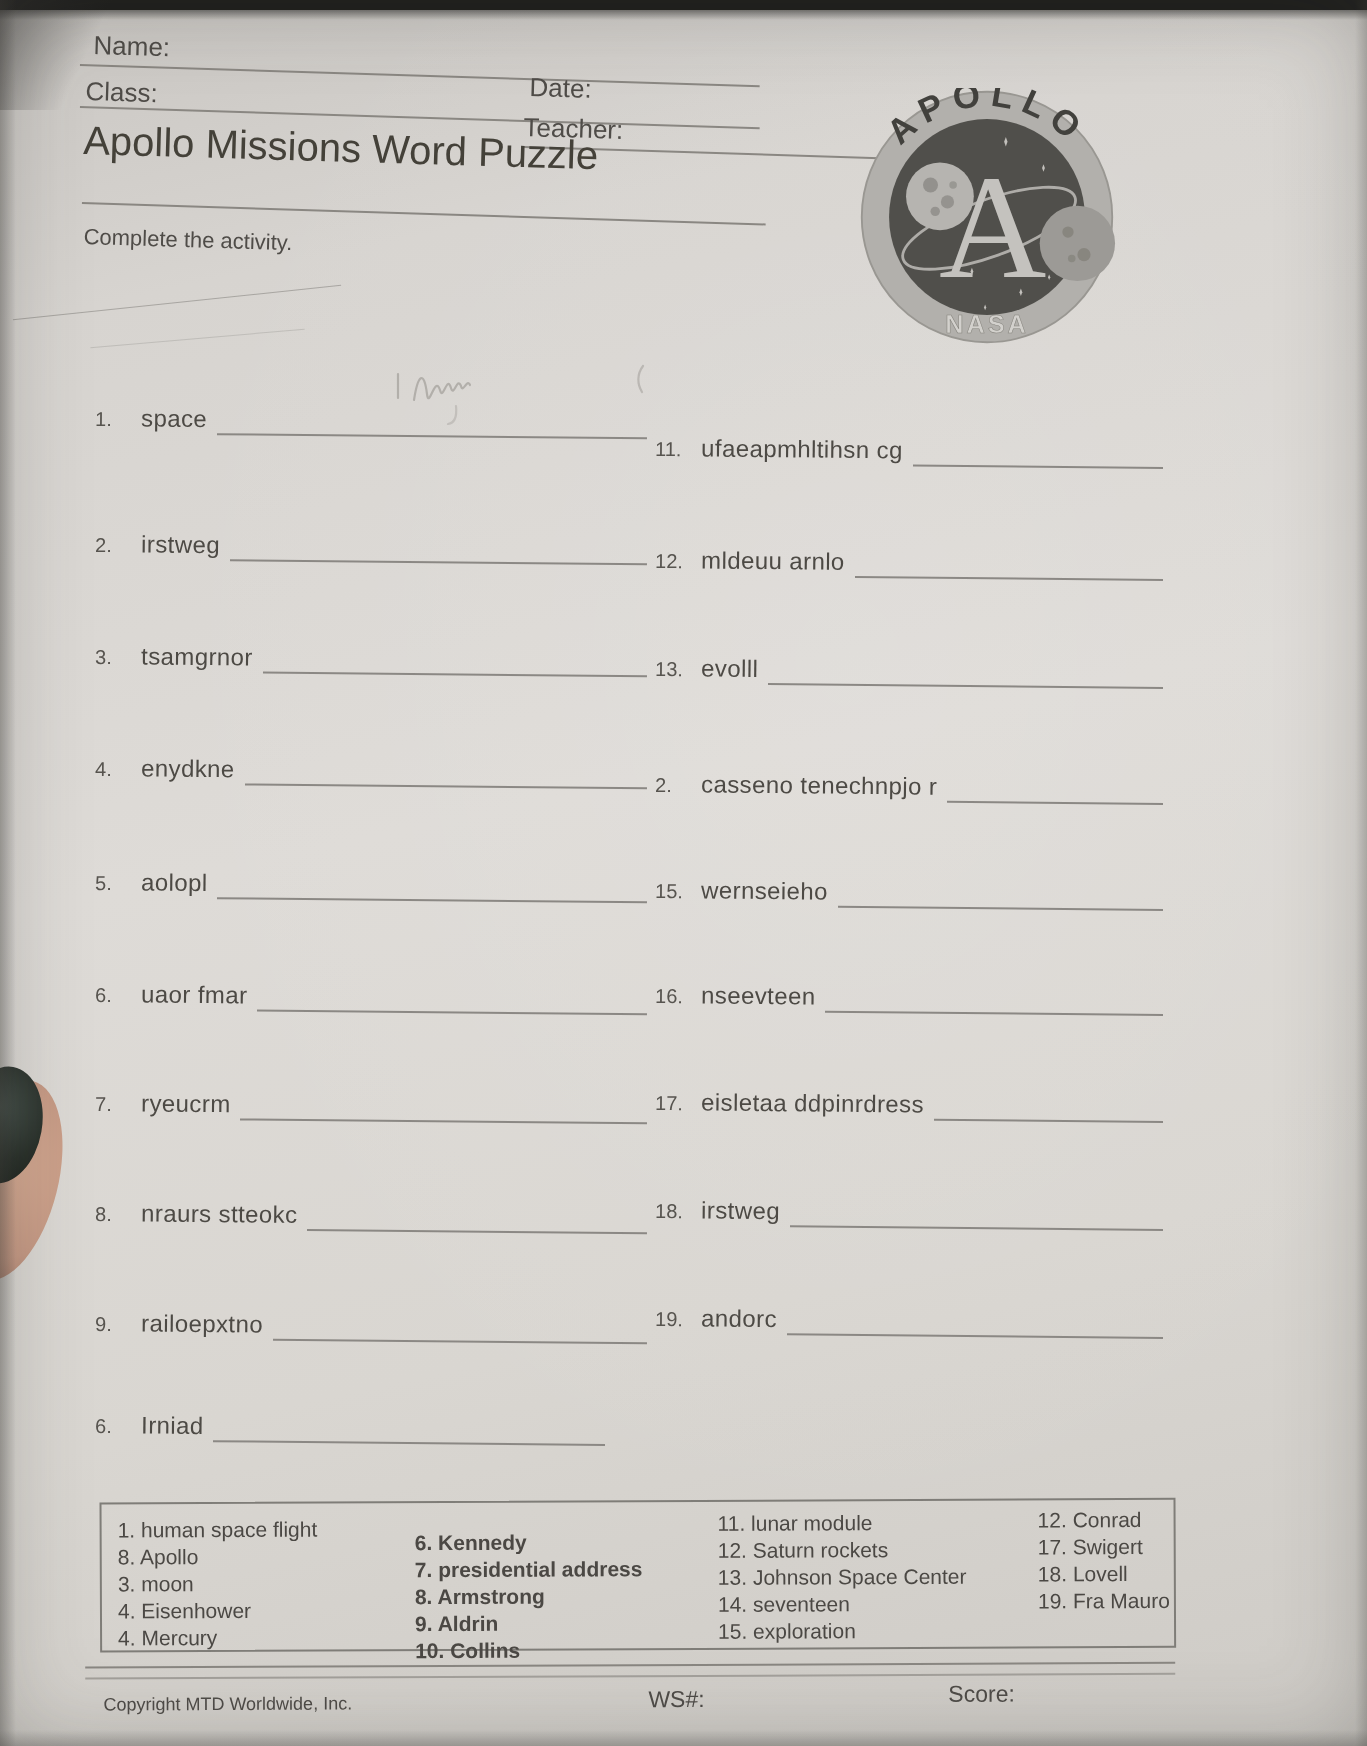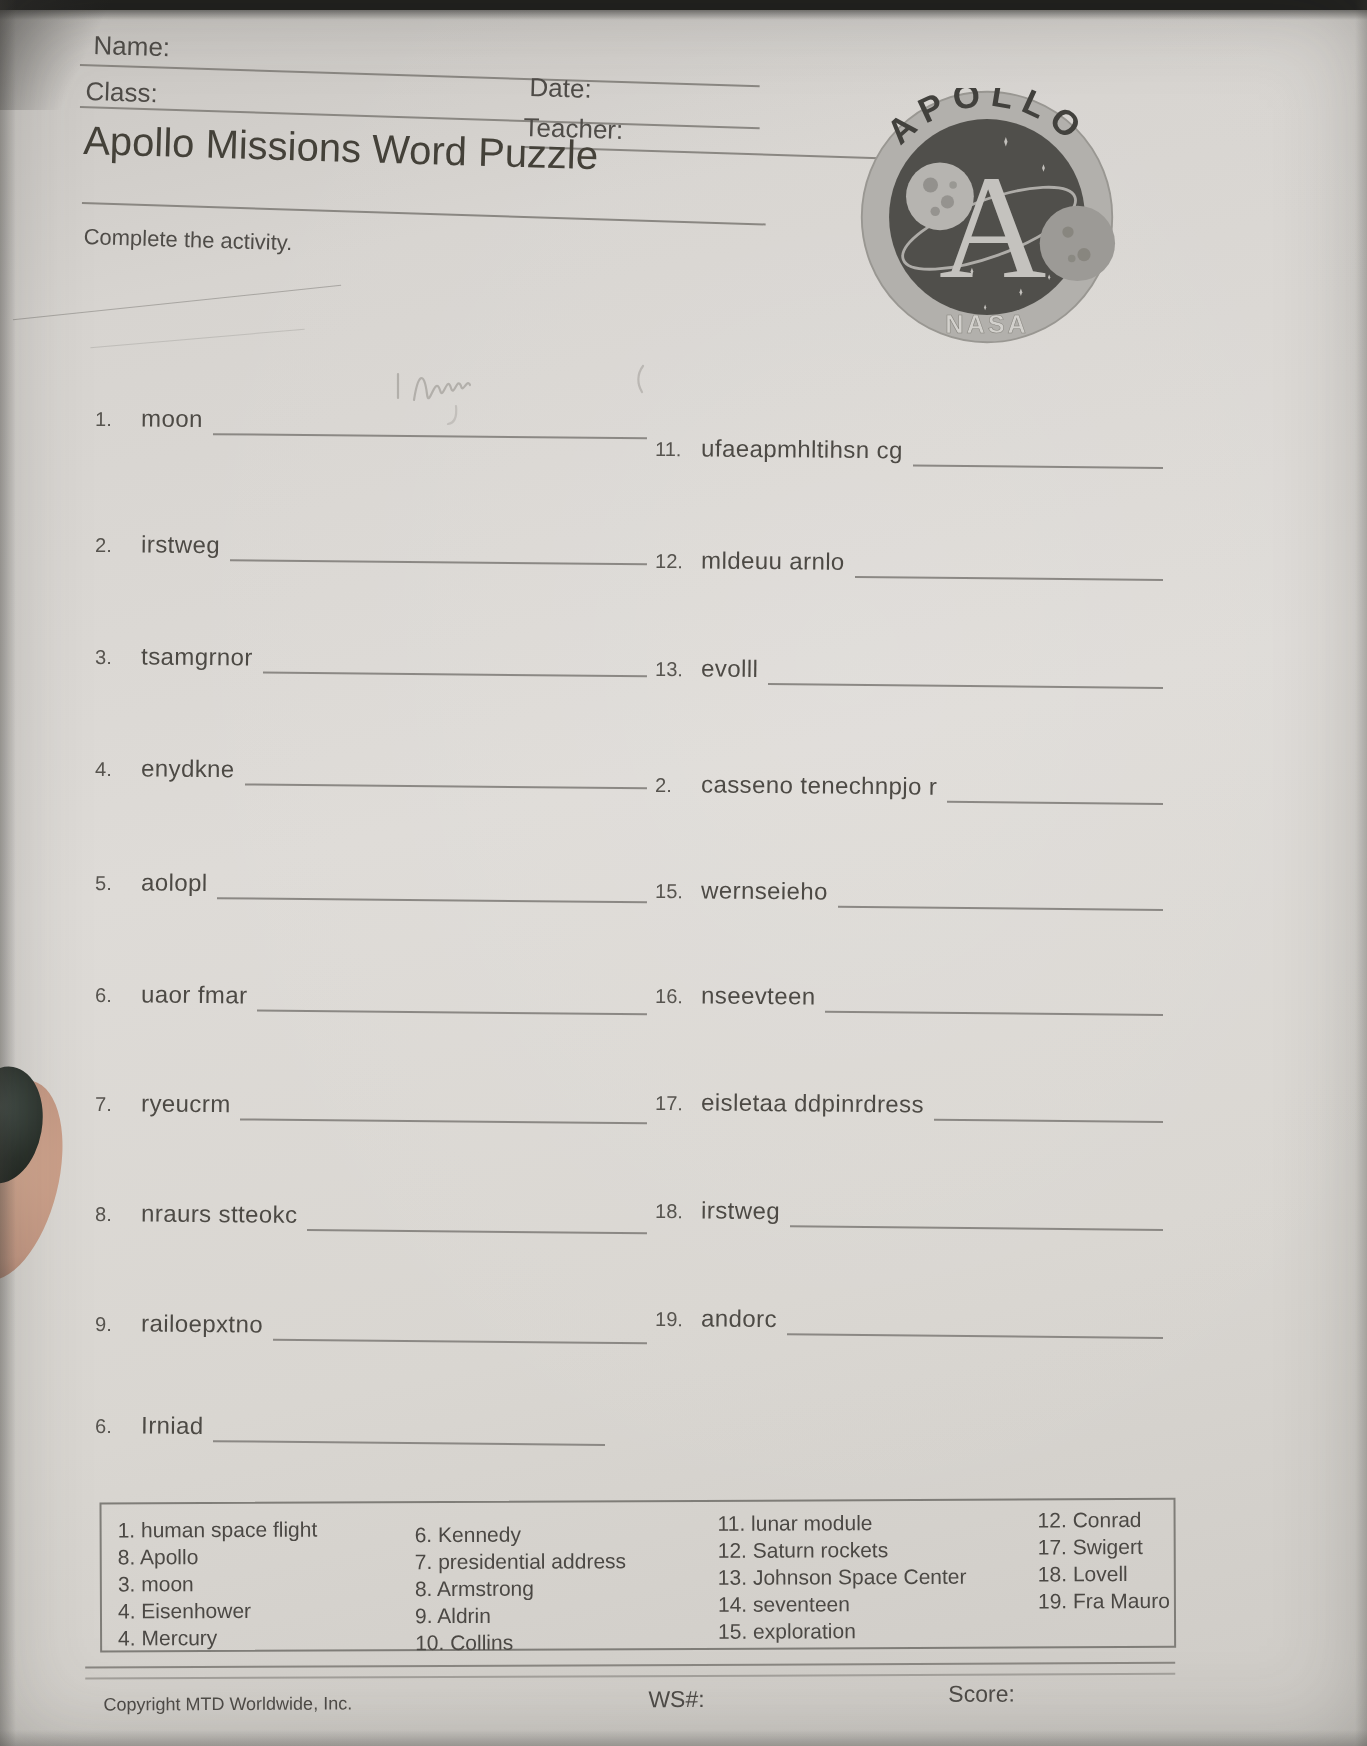--- a/index.html
+++ b/index.html
@@ -76,21 +76,21 @@
         <path id="apolloArc" d="M -96 -68 A 118 118 0 0 1 96 -68" fill="none"></path>
       </defs>
     <text font-size="37" font-weight="bold" letter-spacing="9" fill="#42413d">
       <textPath href="#apolloArc" startOffset="50%" text-anchor="middle">APOLLO</textPath>
     </text>
     <text x="0" y="123" text-anchor="middle" font-size="27" font-weight="bold" letter-spacing="3" fill="#d3d1cd" stroke="#87857f" stroke-width="0.6">NASA</text>
   </svg>
 
   <div class="item" style="left:95px;top:398px;width:552px;">
     <span class="num">1.</span>
-    <span class="scr">moon</span>
+    <span class="scr">space</span>
     <span class="blank"></span>
   </div>
   <div class="item" style="left:95px;top:524px;width:552px;">
     <span class="num">2.</span>
     <span class="scr">irstweg</span>
     <span class="blank"></span>
   </div>
   <div class="item" style="left:95px;top:636px;width:552px;">
     <span class="num">3.</span>
     <span class="scr">tsamgrnor</span>
@@ -191,21 +191,21 @@
 
     <div class="abs" style="left:100px;top:12px;width:1072px;height:146px;border:2px solid #7f7d78;"></div>
 
     <div class="bank-col" style="left:118px;top:26px;">
       <div>1. human space flight</div>
       <div>8. Apollo</div>
       <div>3. moon</div>
       <div>4. Eisenhower</div>
       <div>4. Mercury</div>
     </div>
-    <div class="bank-col" style="left:415px;top:32px;">
+    <div class="bank-col" style="left:415px;top:40px;font-weight:bold;">
       <div>6. Kennedy</div>
       <div>7. presidential address</div>
       <div>8. Armstrong</div>
       <div>9. Aldrin</div>
       <div>10. Collins</div>
     </div>
     <div class="bank-col" style="left:718px;top:22px;">
       <div>11. lunar module</div>
       <div>12. Saturn rockets</div>
       <div>13. Johnson Space Center</div>

